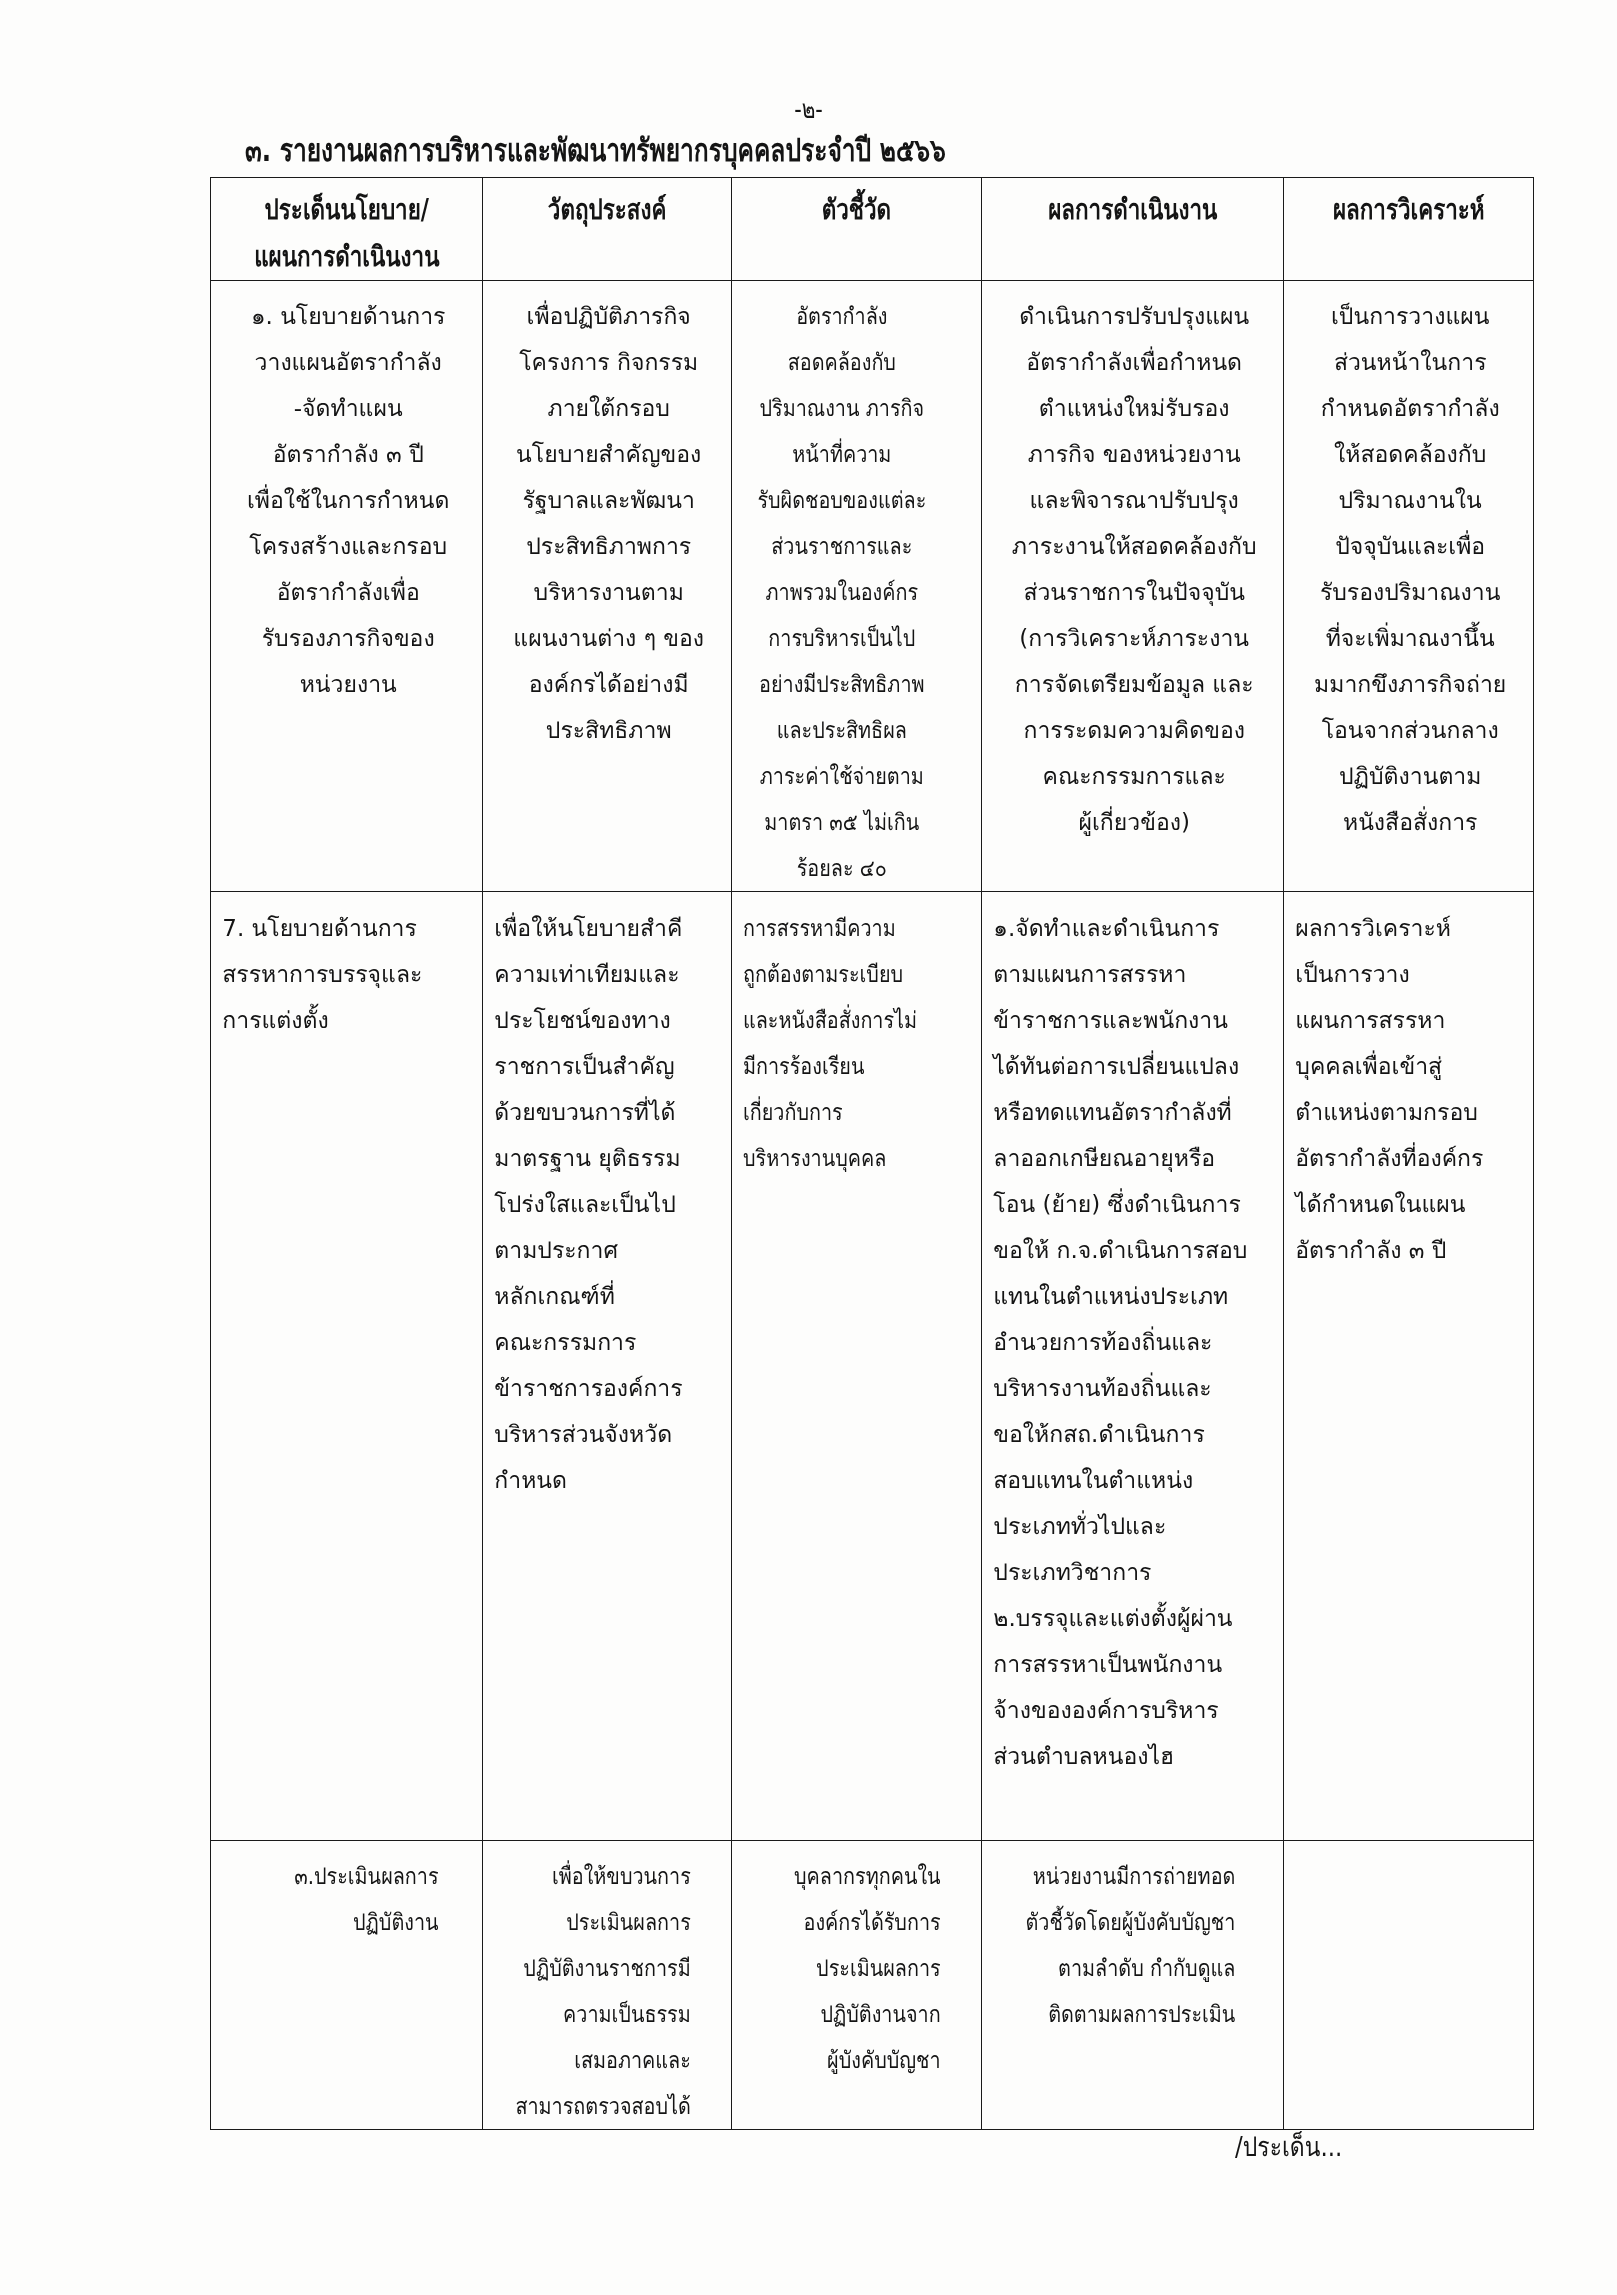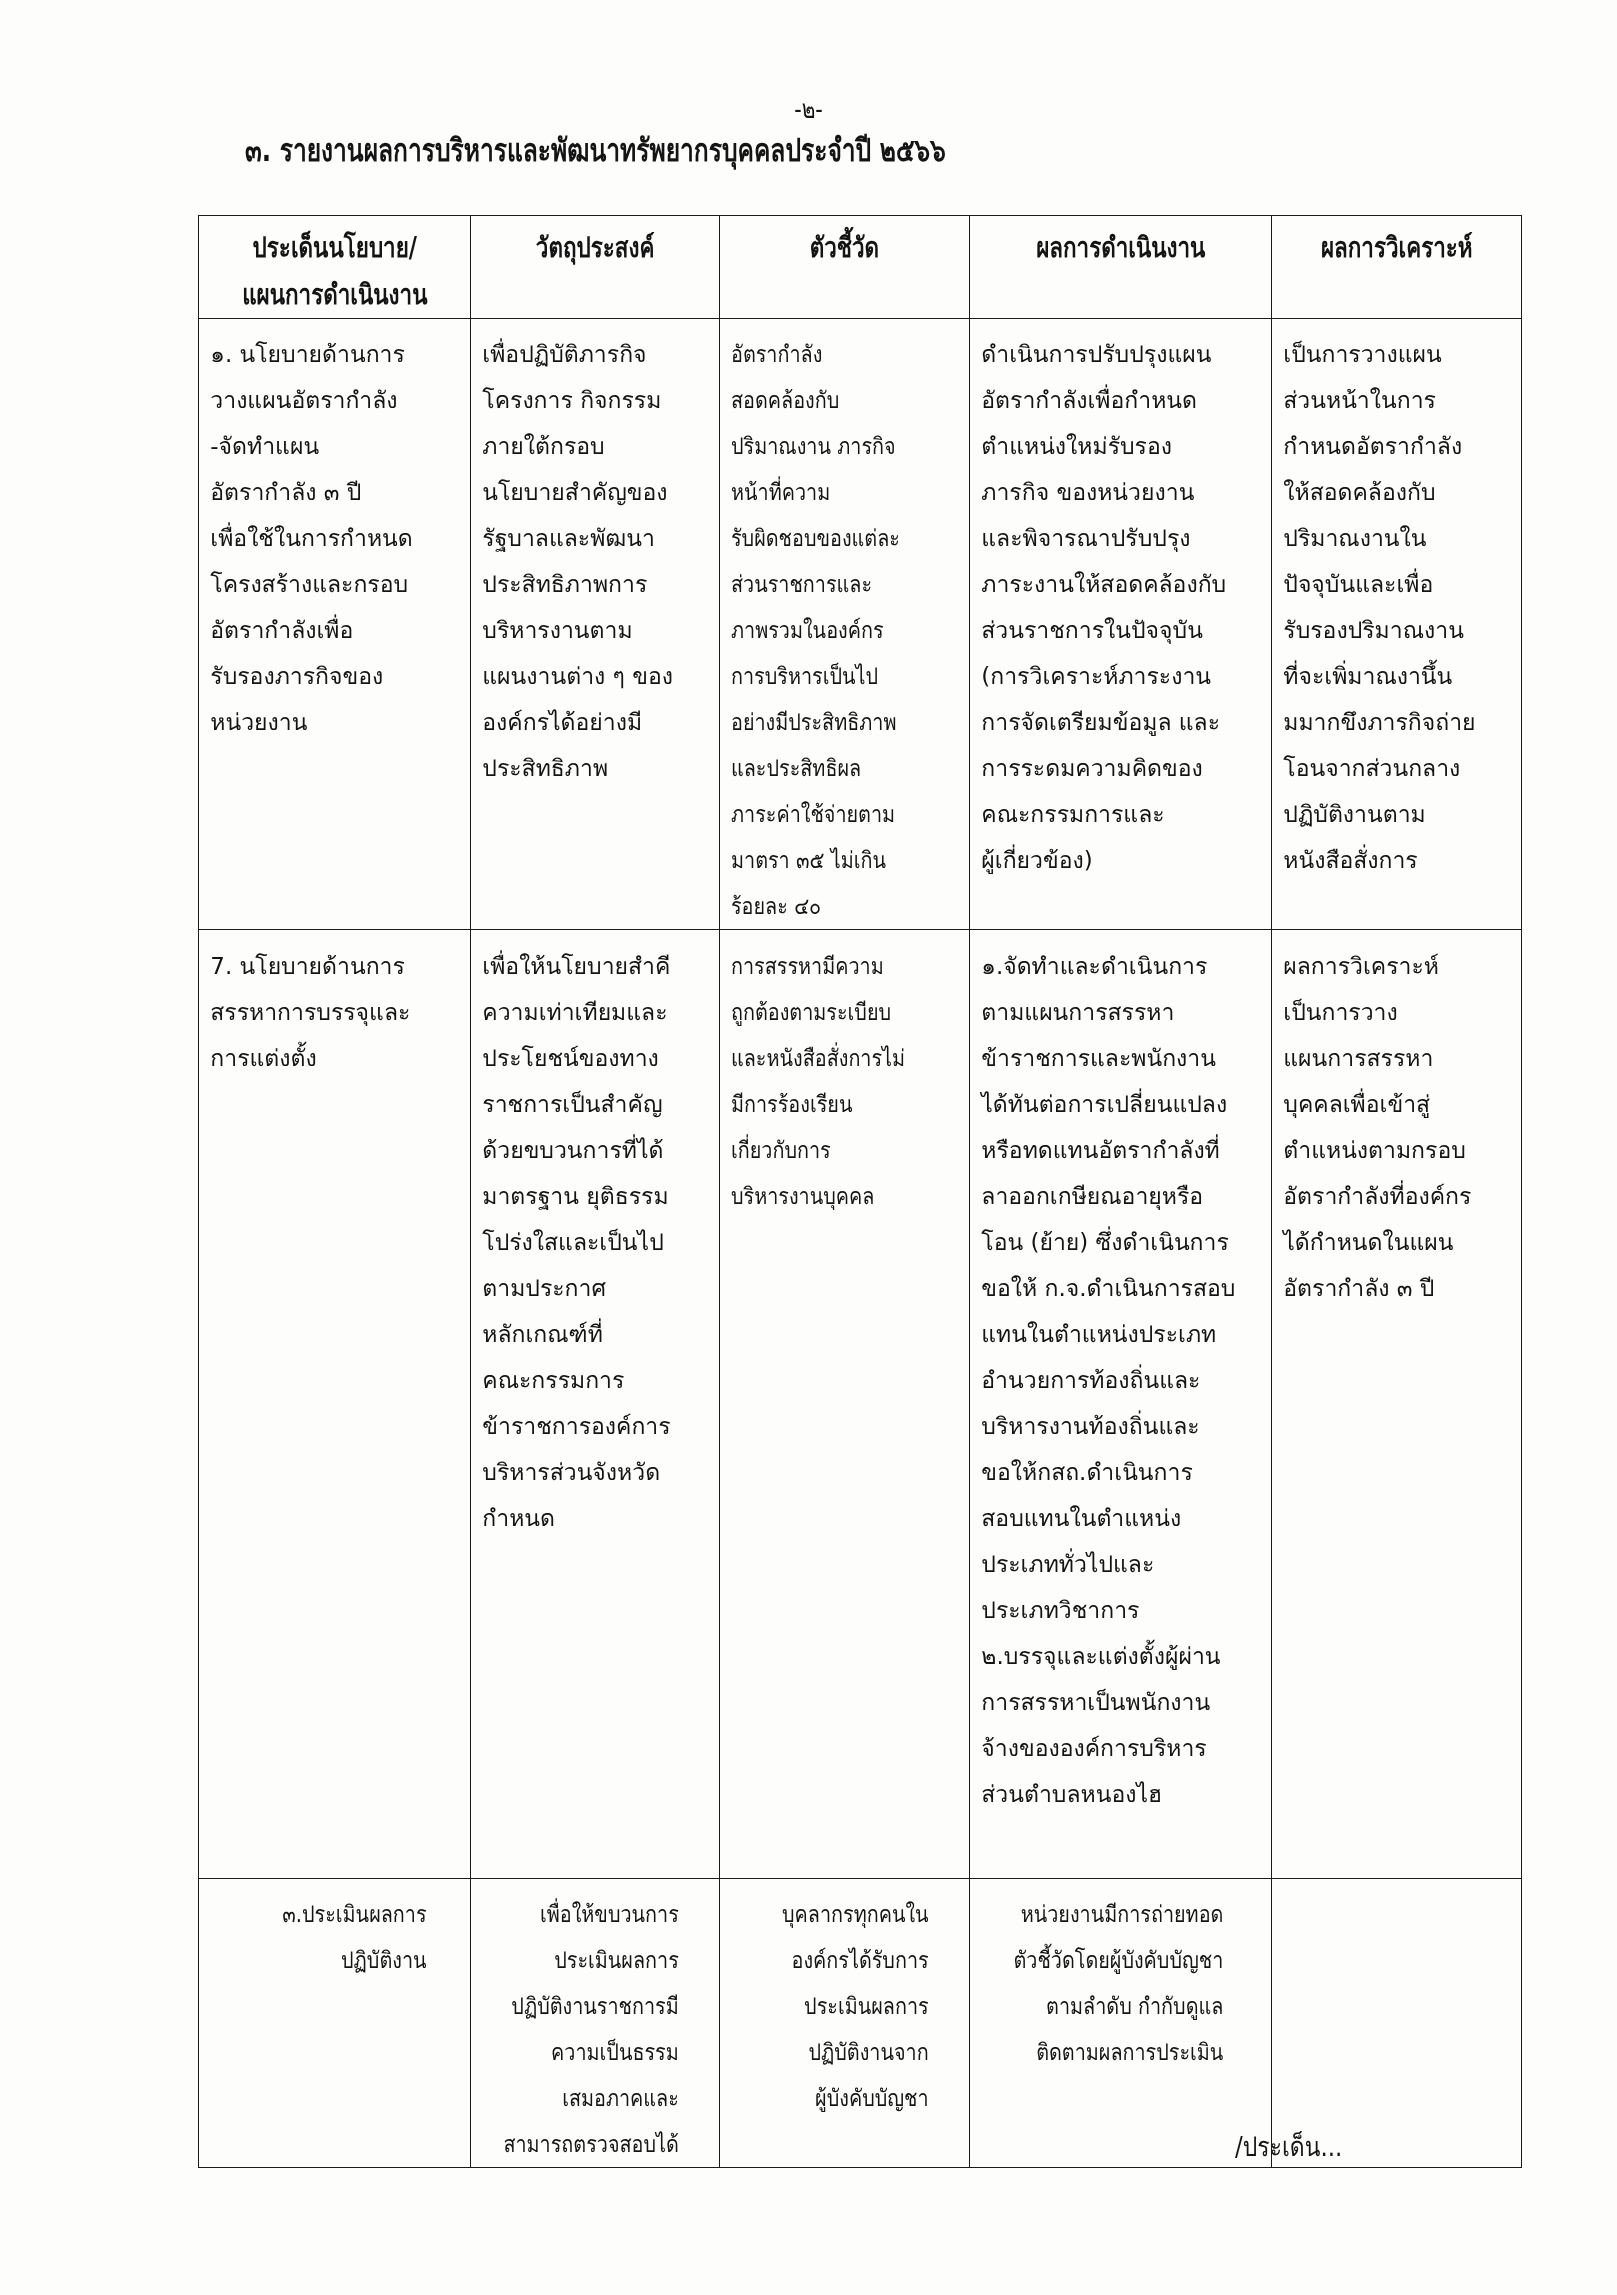--- a/index.html
+++ b/index.html
@@ -22,25 +22,24 @@
     position: absolute;
     top: 125px; left: 245px;
     font-size: 31.5px;
     font-weight: bold;
     white-space: nowrap;
     transform-origin: left center;
     transform: scaleX(0.78);
   }
   table.report {
     position: absolute;
-    top: 177px; left: 198px;
+    top: 177px; left: 210px;
     width: 1322px;
     border-collapse: collapse;
     table-layout: fixed;
-    margin-top: 38px;
   }
   table.report col.c1 { width: 272px; }
   table.report col.c2 { width: 249px; }
   table.report col.c3 { width: 250px; }
   table.report col.c4 { width: 302px; }
   table.report col.c5 { width: 250px; }
   table.report th, table.report td {
     border: 1.7px solid #1a1a1a;
     vertical-align: top;
     text-align: left;
@@ -58,21 +57,21 @@
     display: inline-block;
     transform: scaleX(0.8);
     white-space: nowrap;
   }
   table.report td {
     padding: 12.4px 7.9px 0 11.3px;
     font-size: 23px;
     line-height: 46px;
   }
   .line { display: block; white-space: nowrap; }
-  tr.row-1 td { height: 595px; }
+  tr.row-1 td { height: 595px; text-align: center; }
   tr.row-2 td { height: 935px; }
   tr.row-3 td { height: 274px; text-align: right; }
   .narrow .line { transform-origin: left center; transform: scaleX(0.86); }
   .footer-continue {
     position: absolute;
     top: 2125px; left: 1235px;
     font-size: 27px;
     white-space: nowrap;
     transform-origin: left center;
     transform: scaleX(0.85);

